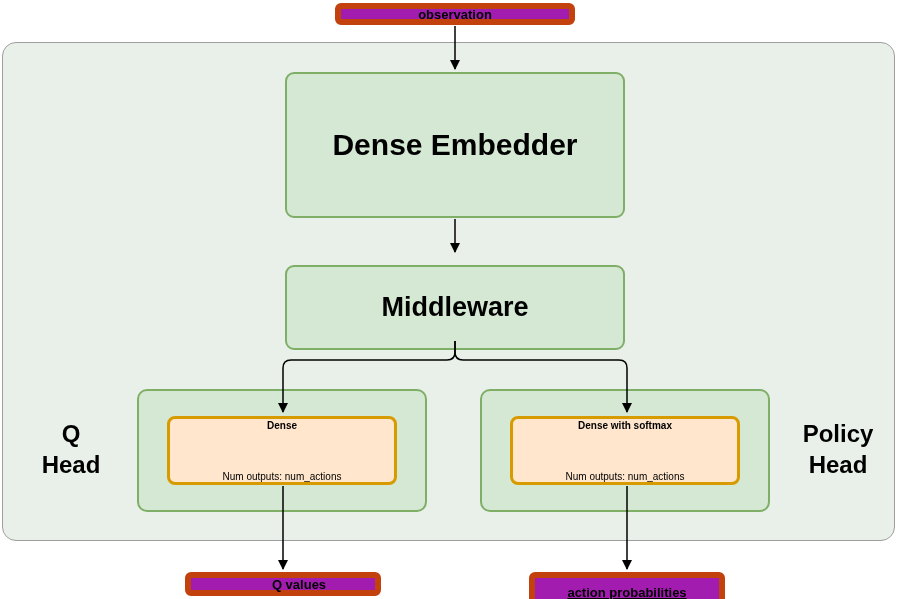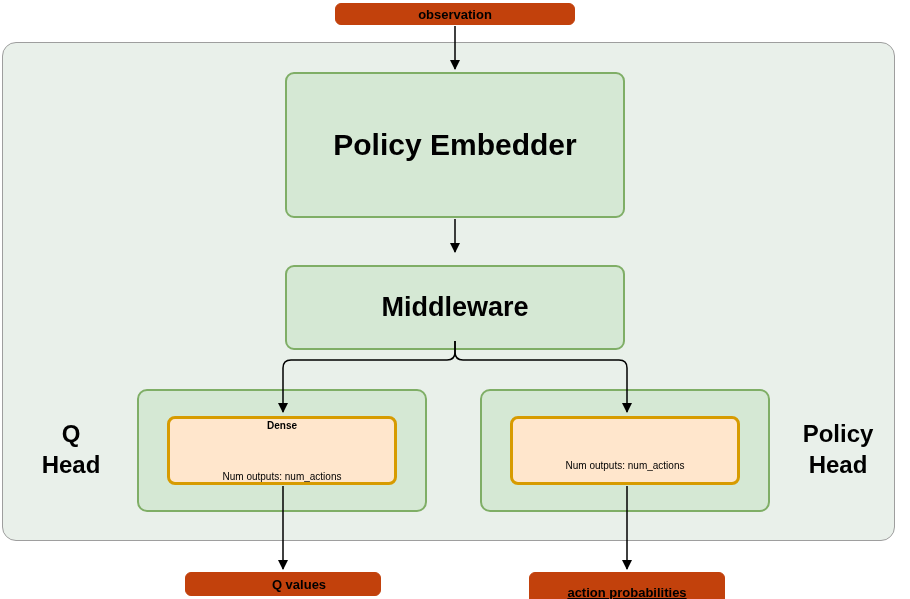--- a/index.html
+++ b/index.html
@@ -78,22 +78,22 @@
     width: 230px; height: 69px;
   }
   .dense-right {
     left: 510px; top: 416px;
     width: 230px; height: 69px;
   }
   .dense-title { font-weight: bold; }
   .dense-subtitle { font-weight: normal; margin-top: 30px; }
   
   .blue-box {
-    background: #c2410c;
-    border: 1px solid #c2410c;
+    background: #a21caf;
+    border: 6px solid #c2410c;
     border-radius: 6px;
     font-size: 13px;
     font-weight: bold;
   }
   .observation {
     left: 335px; top: 3px;
     width: 240px; height: 22px;
   }
   .q-values {
     left: 185px; top: 572px;
@@ -139,39 +139,40 @@
 
 <div class="canvas">
 
   <div class="node outer-container"></div>
 
   <div class="node blue-box observation">
     <span>observation</span>
   </div>
 
   <div class="node green-box input-embedder">
-    <span>Policy Embedder</span>
+    <span>Dense Embedder</span>
   </div>
 
   <div class="node green-box middleware">
     <span>Middleware</span>
   </div>
 
   <div class="node head-container q-head-container"></div>
   <div class="node orange-box dense-left">
     <div class="dense-title">Dense</div>
     <div class="dense-subtitle">Num outputs: num_actions</div>
   </div>
   <div class="side-label q-head-label">
     <div>Q</div>
     <div>Head</div>
   </div>
 
   <div class="node head-container policy-head-container"></div>
   <div class="node orange-box dense-right">
+    <div class="dense-title">Dense with softmax</div>
     <div class="dense-subtitle">Num outputs: num_actions</div>
   </div>
   <div class="side-label policy-head-label">
     <div>Policy</div>
     <div>Head</div>
   </div>
 
   <div class="node blue-box q-values">
     <span>Q values</span>
   </div>

